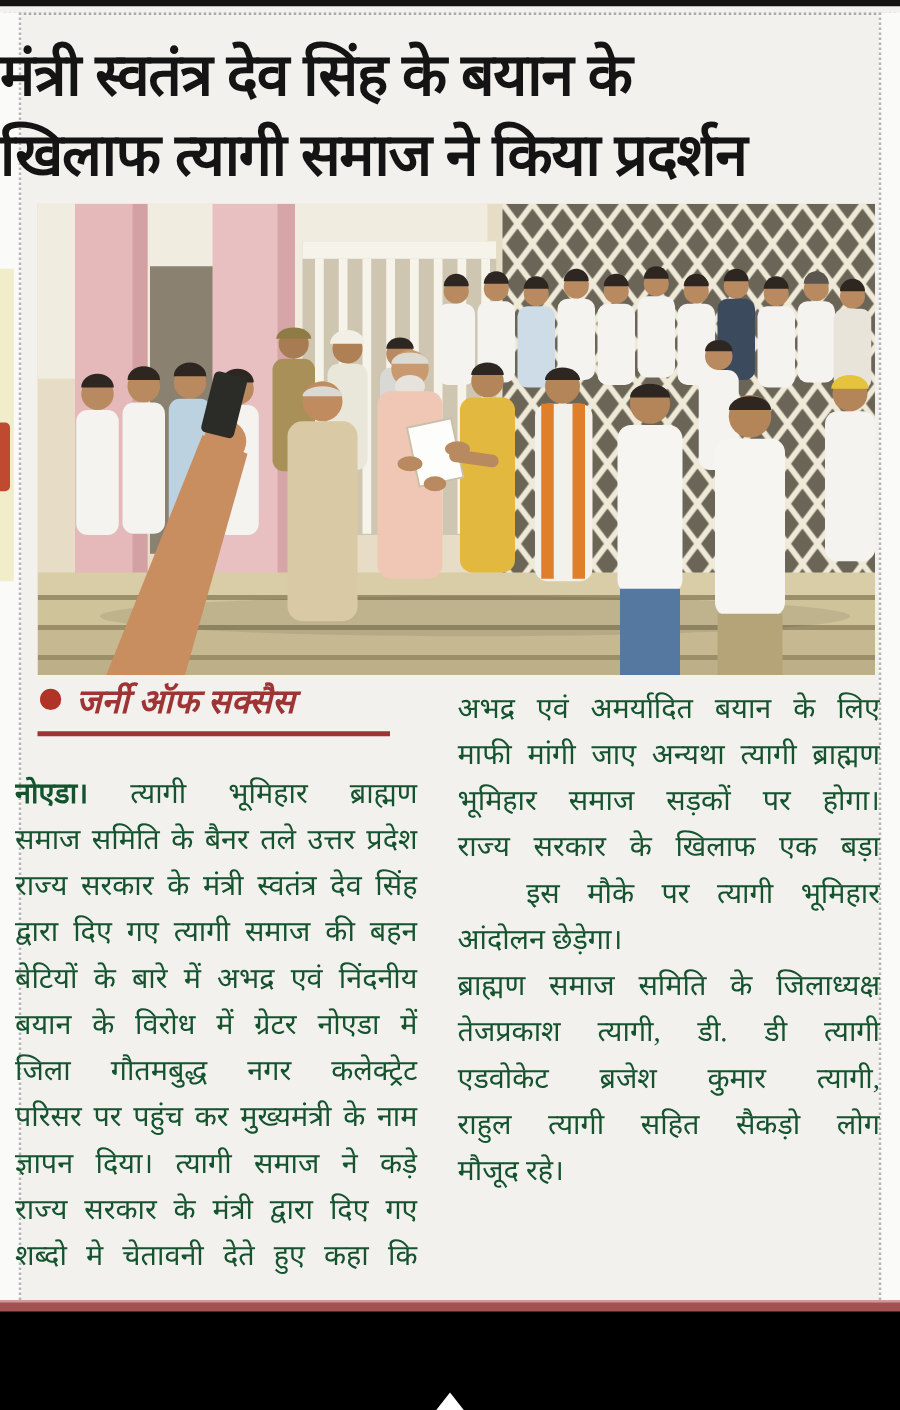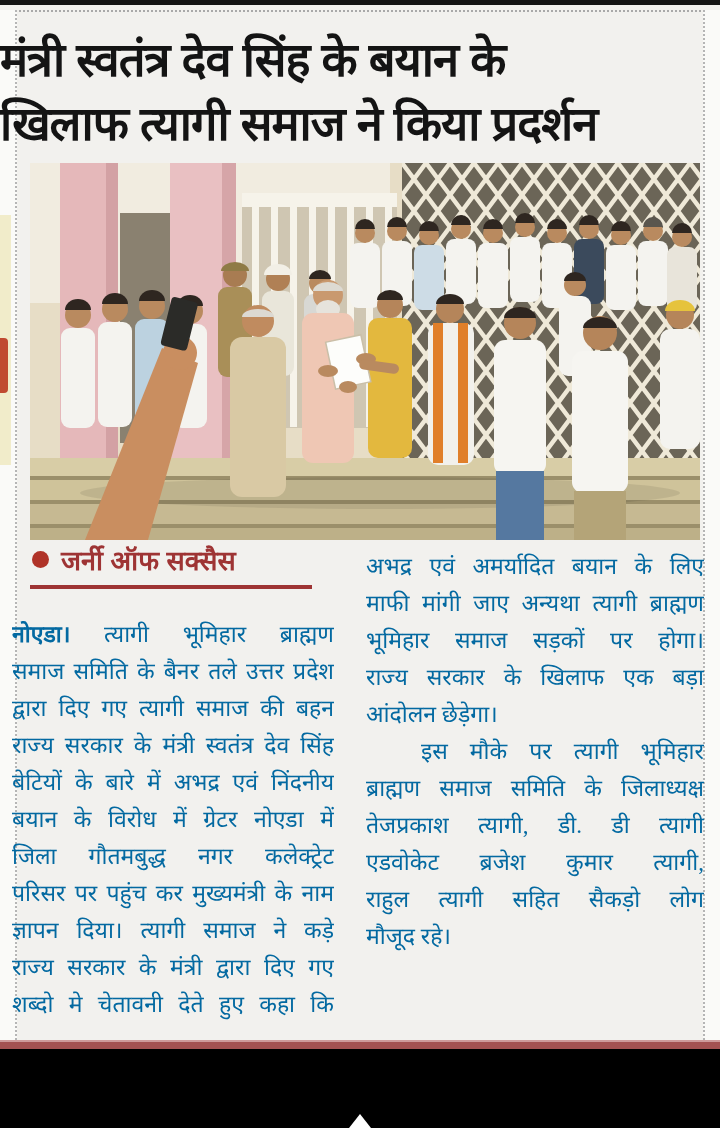--- a/index.html
+++ b/index.html
@@ -13,26 +13,26 @@
   .margin-strip.right{right:0;border-left:2px dotted #b5b5b5;}
   .yellow-strip{position:absolute;left:0;top:215px;width:11px;height:250px;background:#f1ecca;}
   .red-mark{position:absolute;left:0;top:338px;width:8px;height:55px;background:#c04a30;border-radius:0 4px 4px 0;}
   
   .headline{position:absolute;top:28px;left:0;width:720px;text-align:left;color:#141414;}
   .headline .hl{font-weight:bold;font-size:47px;line-height:64px;white-space:nowrap;letter-spacing:-1px;}
   
   .photo{position:absolute;top:163px;left:30px;width:670px;height:377px;background:#e7ddc6;overflow:hidden;}
   .photo svg{display:block;}
   
-  .byline{position:absolute;top:541px;left:32px;display:flex;align-items:center;gap:12px;}
+  .byline{position:absolute;top:541px;left:32px;display:flex;align-items:center;gap:12px;font-style:italic;}
   .byline .dot{width:17px;height:17px;border-radius:50%;background:#b03328;}
   .byline .byline-text{font-weight:bold;font-size:27px;color:#9e3434;white-space:nowrap;}
   .byline-rule{position:absolute;top:585px;left:30px;width:282px;height:4px;background:#9e3434;}
   
-  .col{position:absolute;color:#0369a1;font-family:"Liberation Serif","DejaVu Serif",serif;}
+  .col{position:absolute;color:#14532d;font-family:"Liberation Serif","DejaVu Serif",serif;}
   .col-1{top:616px;left:12px;width:322px;}
   .col-2{top:548px;left:366px;width:338px;}
   .line{margin:0;font-size:23px;line-height:37px;max-height:37px;overflow:hidden;
         text-align:justify;text-align-last:justify;}
   .line.no-fill{text-align:left;text-align-last:left;}
   .line.indent{text-indent:55px;}
   .lead{font-weight:bold;}
   
   .footer-bar{position:absolute;top:1040px;left:0;width:720px;height:9px;background:#a45151;border-top:2px solid #cf9a9a;box-sizing:border-box;}
   .footer-black{position:absolute;top:1049px;left:0;width:720px;height:79px;background:#000000;}
@@ -270,39 +270,39 @@
   <div class="byline">
     <span class="dot"></span>
     <span class="byline-text">जर्नी ऑफ सक्सैस</span>
   </div>
   <div class="byline-rule"></div>
 
   <div class="col col-1">
 
   <p class="line"><b class="lead">नोएडा।</b><span> त्यागी भूमिहार ब्राह्मण</span></p>
       <p class="line"><span>समाज समिति के बैनर तले उत्तर प्रदेश</span></p>
+      <p class="line"><span>राज्य सरकार के मंत्री स्वतंत्र देव सिंह</span></p>
       <p class="line"><span>द्वारा दिए गए त्यागी समाज की बहन</span></p>
-      <p class="line"><span>राज्य सरकार के मंत्री स्वतंत्र देव सिंह</span></p>
       <p class="line"><span>बेटियों के बारे में अभद्र एवं निंदनीय</span></p>
       <p class="line"><span>बयान के विरोध में ग्रेटर नोएडा में</span></p>
       <p class="line"><span>जिला गौतमबुद्ध नगर कलेक्ट्रेट</span></p>
       <p class="line"><span>परिसर पर पहुंच कर मुख्यमंत्री के नाम</span></p>
       <p class="line"><span>ज्ञापन दिया। त्यागी समाज ने कड़े</span></p>
       <p class="line"><span>राज्य सरकार के मंत्री द्वारा दिए गए</span></p>
       <p class="line"><span>शब्दो मे चेतावनी देते हुए कहा कि</span></p>
     </div>
 
   <div class="col col-2">
 
   <p class="line"><span>अभद्र एवं अमर्यादित बयान के लिए</span></p>
       <p class="line"><span>माफी मांगी जाए अन्यथा त्यागी ब्राह्मण</span></p>
       <p class="line"><span>भूमिहार समाज सड़कों पर होगा।</span></p>
       <p class="line"><span>राज्य सरकार के खिलाफ एक बड़ा</span></p>
+      <p class="line indent"><span>इस मौके पर त्यागी भूमिहार</span></p>
       <p class="line no-fill"><span>आंदोलन छेड़ेगा।</span></p>
-      <p class="line indent"><span>इस मौके पर त्यागी भूमिहार</span></p>
       <p class="line"><span>ब्राह्मण समाज समिति के जिलाध्यक्ष</span></p>
       <p class="line"><span>तेजप्रकाश त्यागी, डी. डी त्यागी</span></p>
       <p class="line"><span>एडवोकेट ब्रजेश कुमार त्यागी,</span></p>
       <p class="line"><span>राहुल त्यागी सहित सैकड़ो लोग</span></p>
       <p class="line no-fill"><span>मौजूद रहे।</span></p>
     </div>
 
   <div class="footer-bar"></div>
   <div class="footer-black">
     <div class="caret-up"></div>

